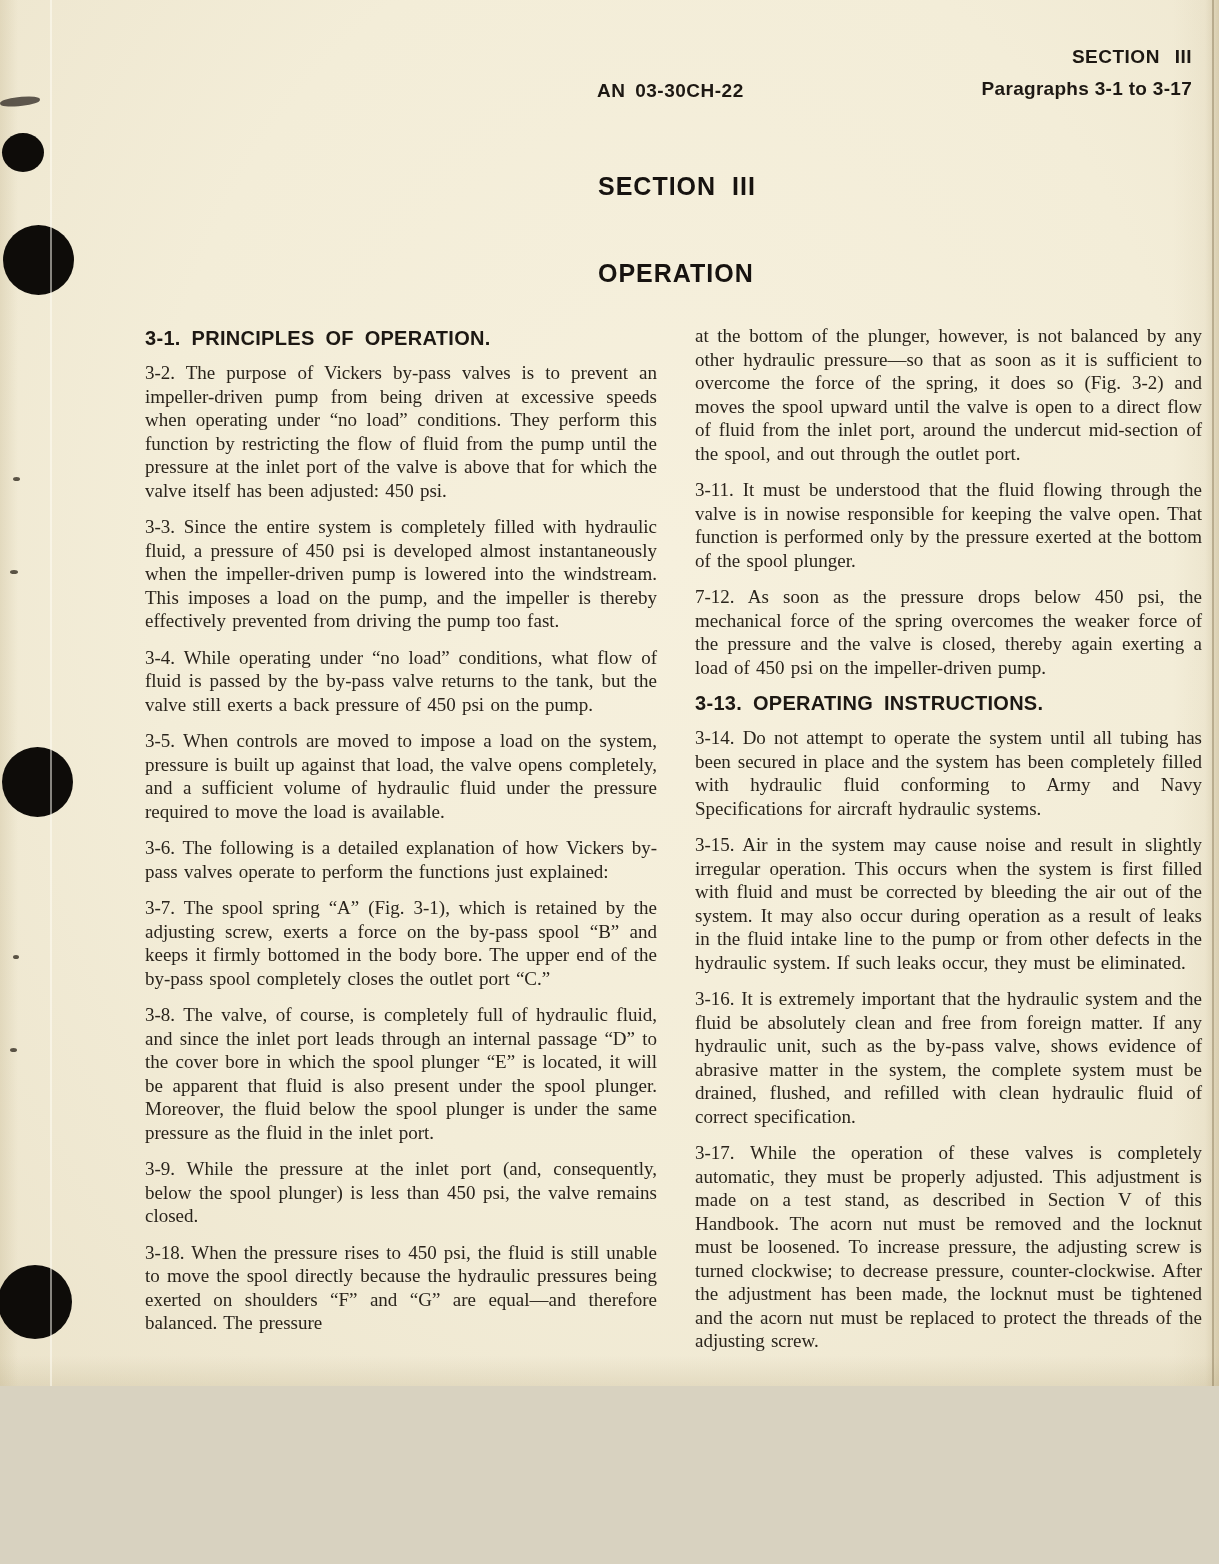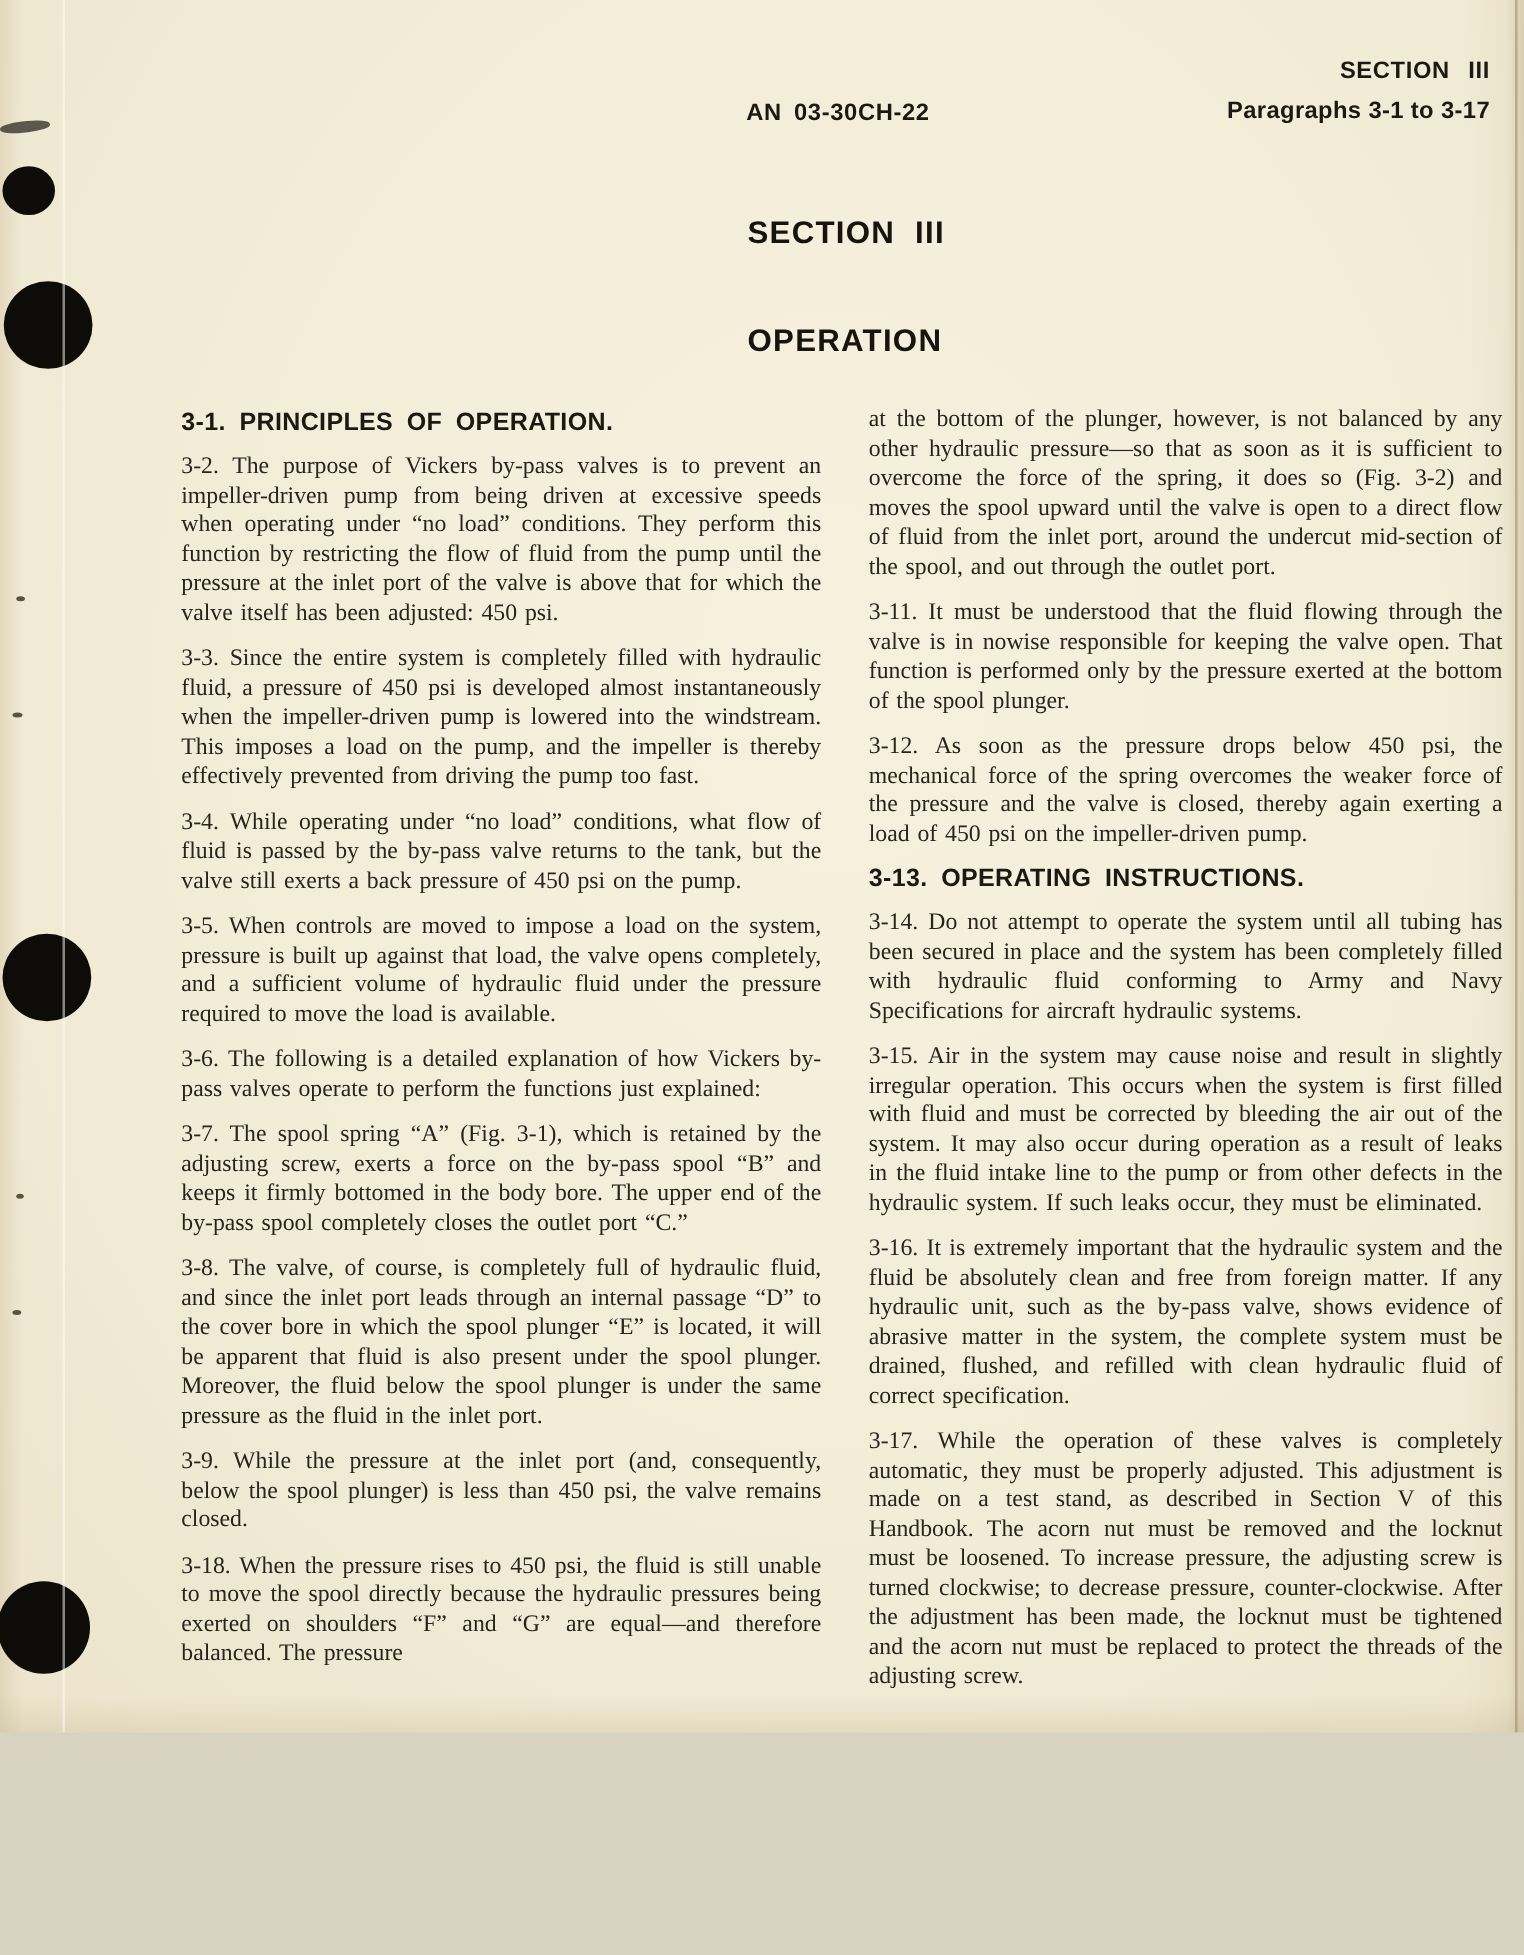--- a/index.html
+++ b/index.html
@@ -132,21 +132,21 @@
       <p>3-5. When controls are moved to impose a load on the system, pressure is built up against that load, the valve opens completely, and a sufficient volume of hydraulic fluid under the pressure required to move the load is available.</p>
       <p>3-6. The following is a detailed explanation of how Vickers by-pass valves operate to perform the functions just explained:</p>
       <p>3-7. The spool spring “A” (Fig. 3-1), which is retained by the adjusting screw, exerts a force on the by-pass spool “B” and keeps it firmly bottomed in the body bore. The upper end of the by-pass spool completely closes the outlet port “C.”</p>
       <p>3-8. The valve, of course, is completely full of hydraulic fluid, and since the inlet port leads through an internal passage “D” to the cover bore in which the spool plunger “E” is located, it will be apparent that fluid is also present under the spool plunger. Moreover, the fluid below the spool plunger is under the same pressure as the fluid in the inlet port.</p>
       <p>3-9. While the pressure at the inlet port (and, consequently, below the spool plunger) is less than 450 psi, the valve remains closed.</p>
       <p>3-18. When the pressure rises to 450 psi, the fluid is still unable to move the spool directly because the hydraulic pressures being exerted on shoulders “F” and “G” are equal—and therefore balanced. The pressure</p>
     </section>
     <section class="col right">
       <p>at the bottom of the plunger, however, is not balanced by any other hydraulic pressure—so that as soon as it is sufficient to overcome the force of the spring, it does so (Fig. 3-2) and moves the spool upward until the valve is open to a direct flow of fluid from the inlet port, around the undercut mid-section of the spool, and out through the outlet port.</p>
       <p>3-11. It must be understood that the fluid flowing through the valve is in nowise responsible for keeping the valve open. That function is performed only by the pressure exerted at the bottom of the spool plunger.</p>
-      <p>3-12. As soon as the pressure drops below 450 psi, the mechanical force of the spring overcomes the weaker force of the pressure and the valve is closed, thereby again exerting a load of 450 psi on the impeller-driven pump.</p>
+      <p>7-12. As soon as the pressure drops below 450 psi, the mechanical force of the spring overcomes the weaker force of the pressure and the valve is closed, thereby again exerting a load of 450 psi on the impeller-driven pump.</p>
       <h3 class="bh second">3-13. OPERATING INSTRUCTIONS.</h3>
       <p>3-14. Do not attempt to operate the system until all tubing has been secured in place and the system has been completely filled with hydraulic fluid conforming to Army and Navy Specifications for aircraft hydraulic systems.</p>
       <p>3-15. Air in the system may cause noise and result in slightly irregular operation. This occurs when the system is first filled with fluid and must be corrected by bleeding the air out of the system. It may also occur during operation as a result of leaks in the fluid intake line to the pump or from other defects in the hydraulic system. If such leaks occur, they must be eliminated.</p>
       <p>3-16. It is extremely important that the hydraulic system and the fluid be absolutely clean and free from foreign matter. If any hydraulic unit, such as the by-pass valve, shows evidence of abrasive matter in the system, the complete system must be drained, flushed, and refilled with clean hydraulic fluid of correct specification.</p>
       <p>3-17. While the operation of these valves is completely automatic, they must be properly adjusted. This adjustment is made on a test stand, as described in Section V of this Handbook. The acorn nut must be removed and the locknut must be loosened. To increase pressure, the adjusting screw is turned clockwise; to decrease pressure, counter-clockwise. After the adjustment has been made, the locknut must be tightened and the acorn nut must be replaced to protect the threads of the adjusting screw.</p>
     </section>
   </main>
 
   <div class="page-number">5</div>
 

